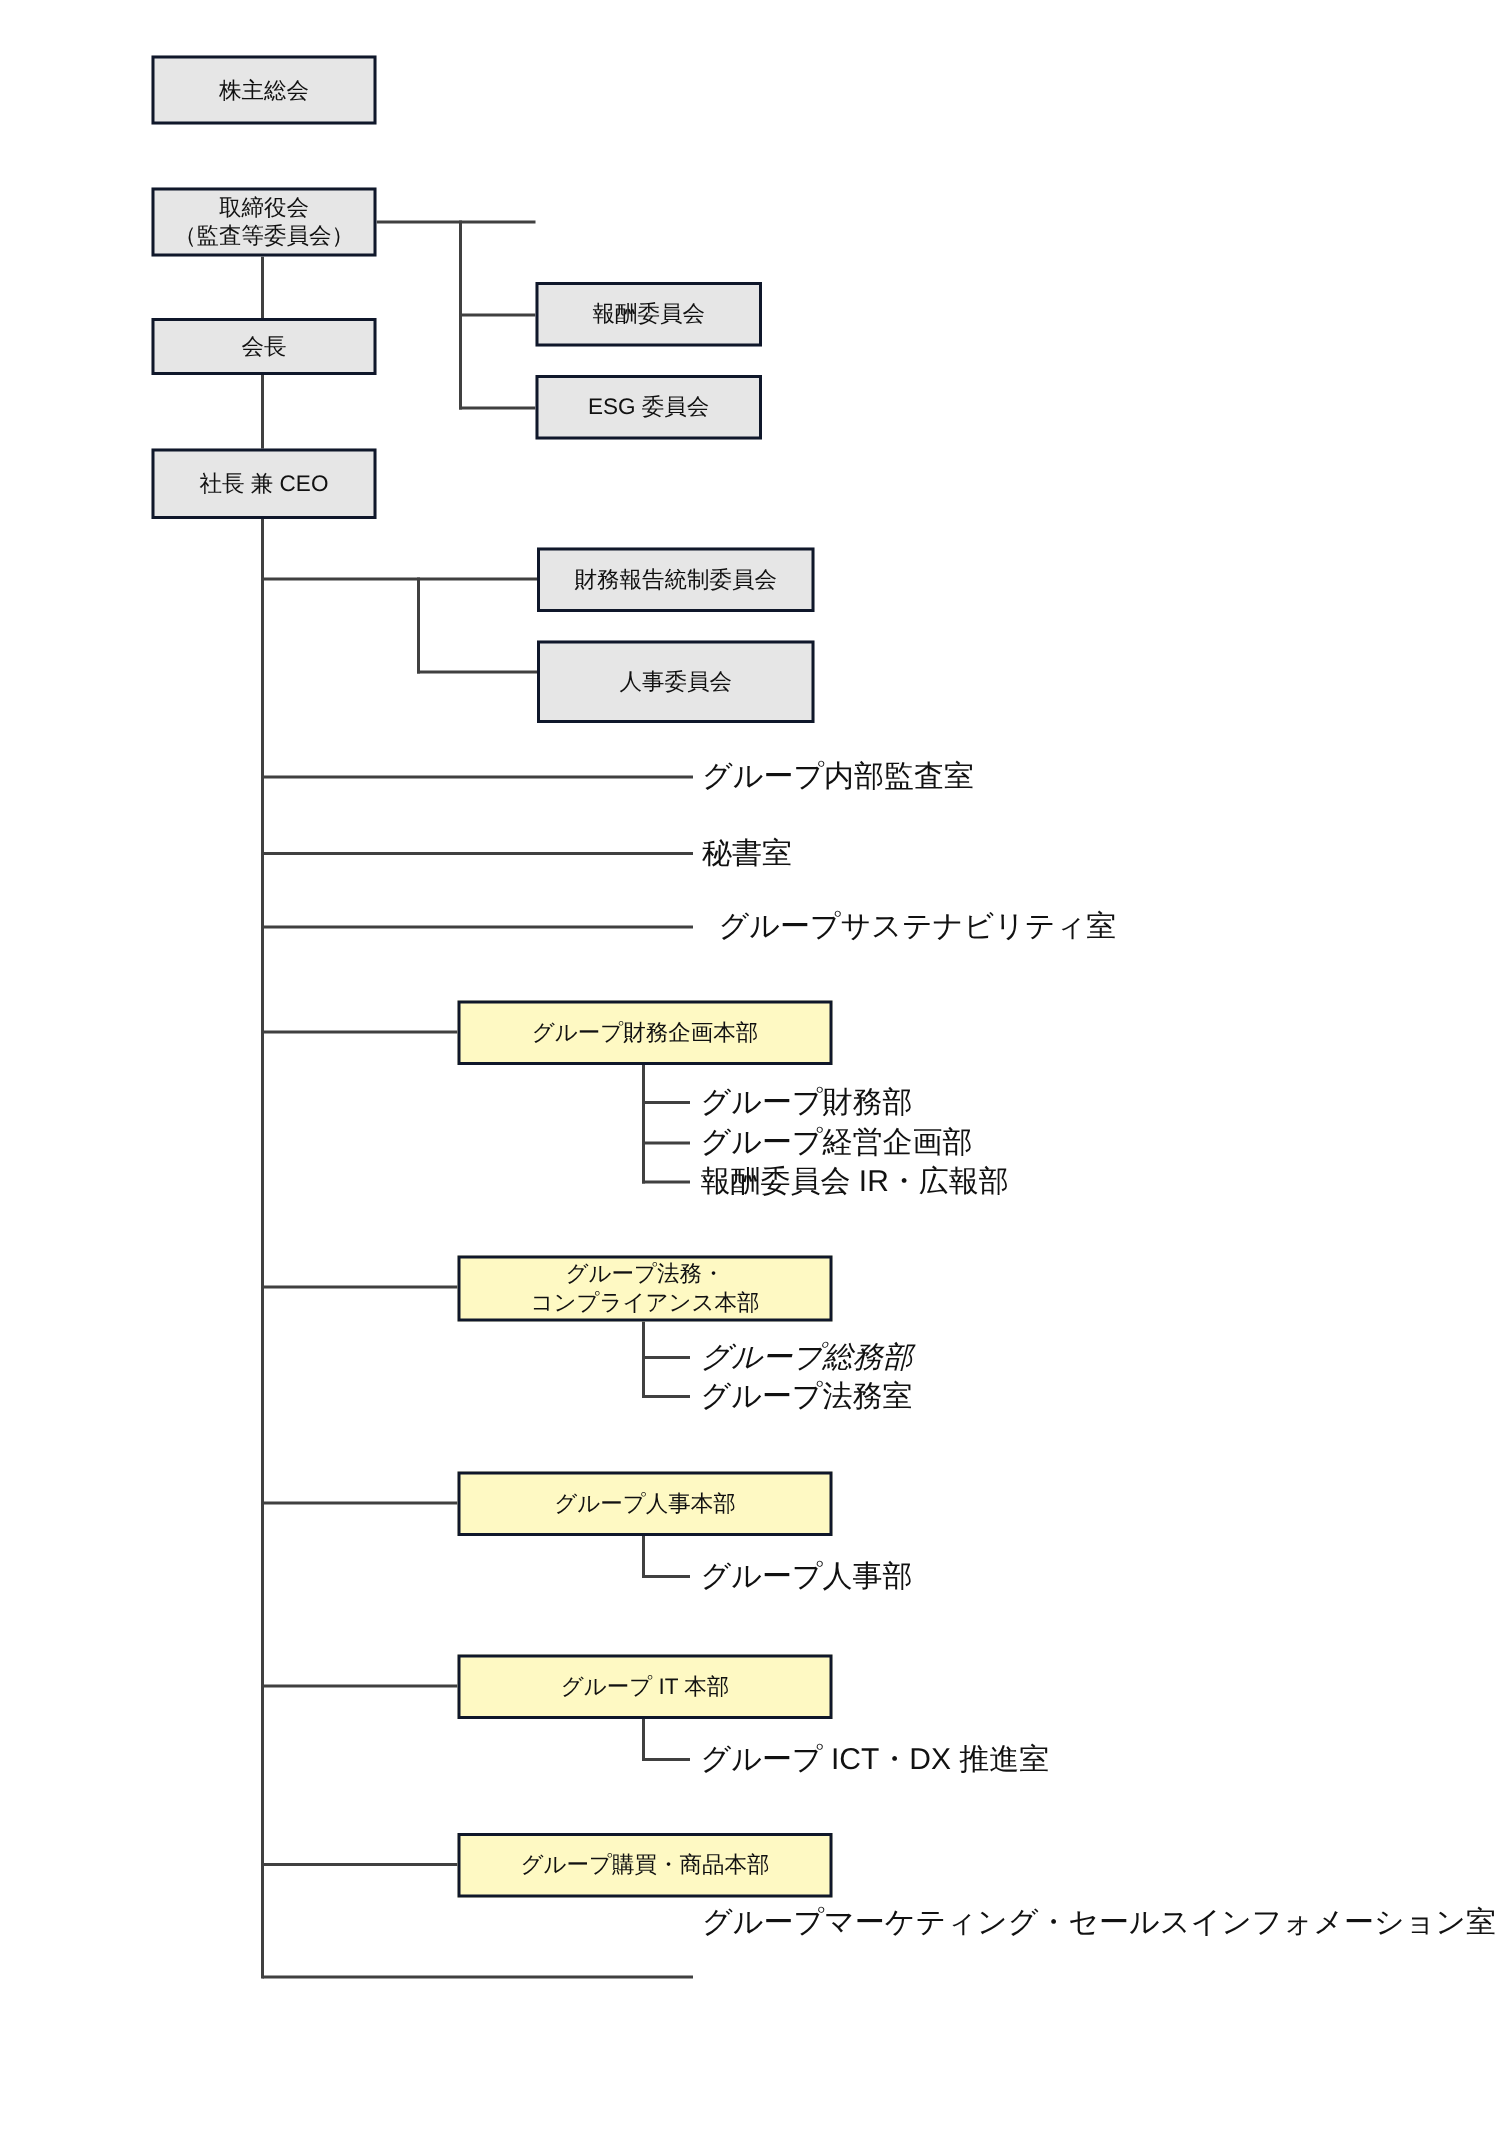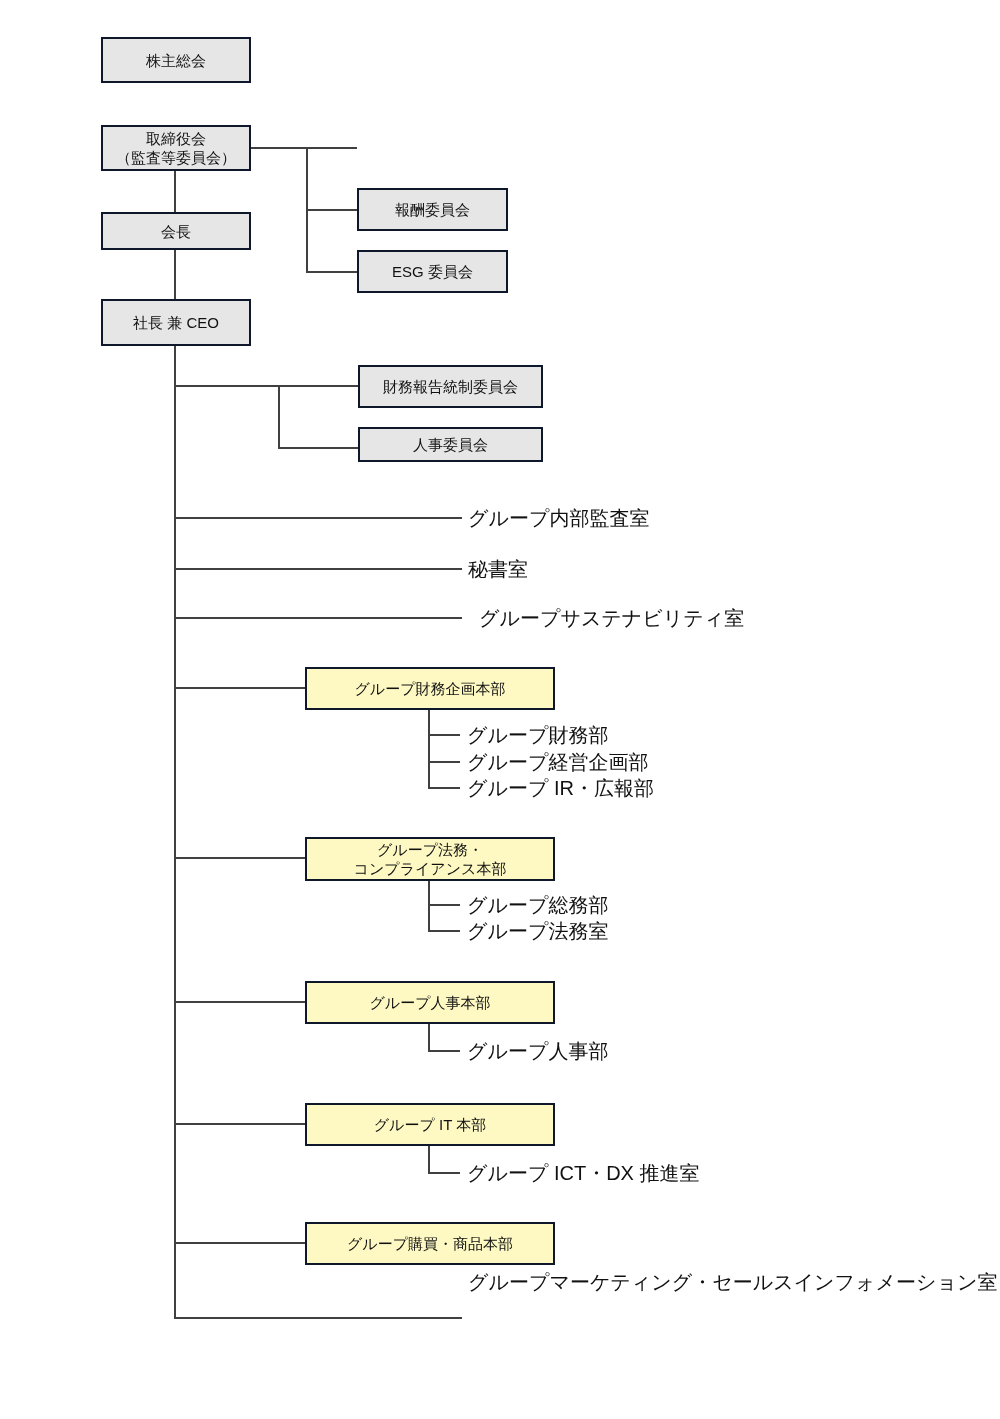--- a/index.html
+++ b/index.html
@@ -115,21 +115,21 @@
   </div>
 
   <div class="box gray" style="left:357px; top:250px; width:151px; height:43px;">
     <span>ESG 委員会</span>
   </div>
 
   <div class="box gray" style="left:358px; top:365px; width:185px; height:43px;">
     <span>財務報告統制委員会</span>
   </div>
 
-  <div class="box gray" style="left:358px; top:427px; width:185px; height:35px;">
+  <div class="box gray" style="left:358px; top:427px; width:185px; height:55px;">
     <span>人事委員会</span>
   </div>
 
   <div class="box green" style="left:305px; top:667px; width:250px; height:43px;">
     <span>グループ財務企画本部</span>
   </div>
 
   <div class="box green" style="left:305px; top:837px; width:250px; height:44px;">
     <span>グループ法務・</span>
     <span>コンプライアンス本部</span>
@@ -146,23 +146,23 @@
   <div class="box green" style="left:305px; top:1222px; width:250px; height:43px;">
     <span>グループ購買・商品本部</span>
   </div>
 
   <div class="lbl" style="left:468px; top:506px;">グループ内部監査室</div>
   <div class="lbl" style="left:468px; top:557px;">秘書室</div>
   <div class="lbl" style="left:468px; top:606px;margin-left:11px;">グループサステナビリティ室</div>
 
   <div class="lbl" style="left:467px; top:723px;">グループ財務部</div>
   <div class="lbl" style="left:467px; top:750px;">グループ経営企画部</div>
-  <div class="lbl" style="left:467px; top:776px;">グループ IR・広報部</div>
+  <div class="lbl" style="left:467px; top:776px;">報酬委員会 IR・広報部</div>
 
-  <div class="lbl" style="left:467px; top:893px;">グループ総務部</div>
+  <div class="lbl" style="left:467px; top:893px;font-style:italic;">グループ総務部</div>
   <div class="lbl" style="left:467px; top:919px;">グループ法務室</div>
 
   <div class="lbl" style="left:467px; top:1039px;">グループ人事部</div>
 
   <div class="lbl" style="left:467px; top:1161px;">グループ ICT・DX 推進室</div>
 
   <div class="lbl" style="left:468px; top:1270px;text-align:right;">グループマーケティング・セールスインフォメーション室</div>
 
 </div>
 

